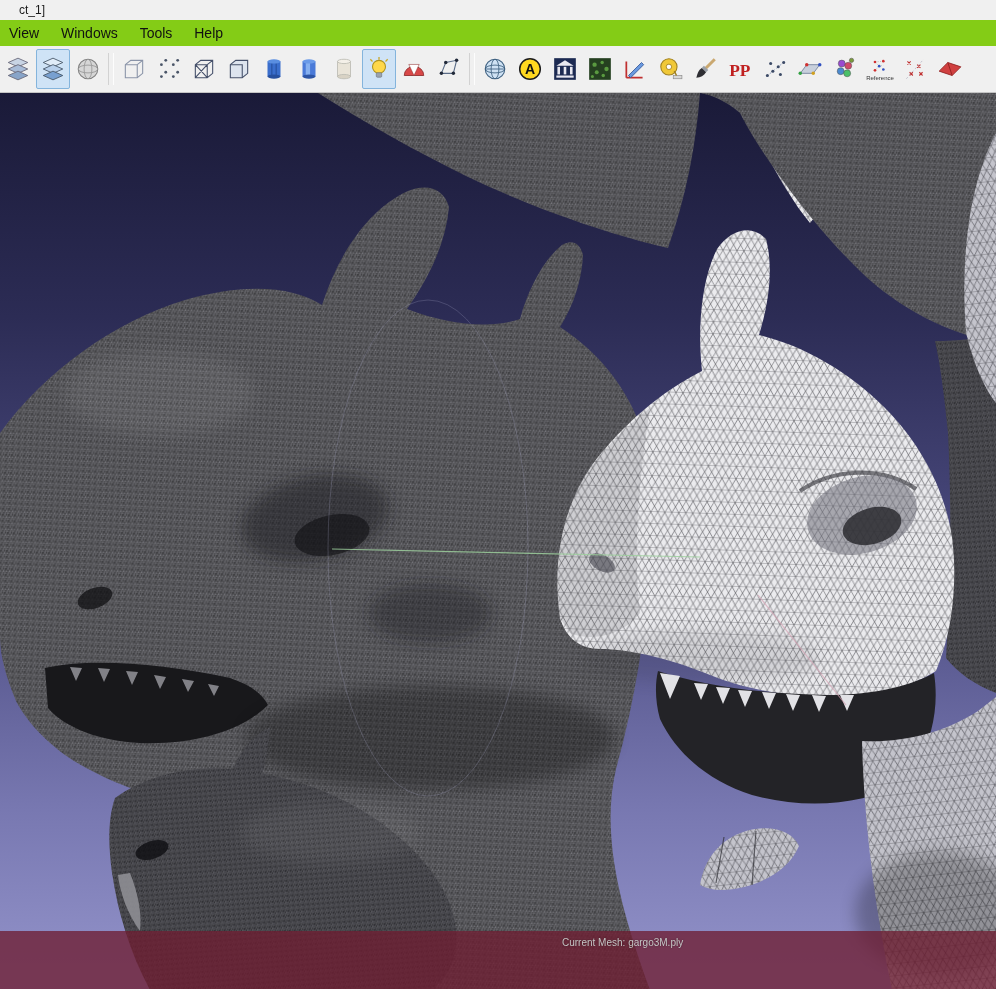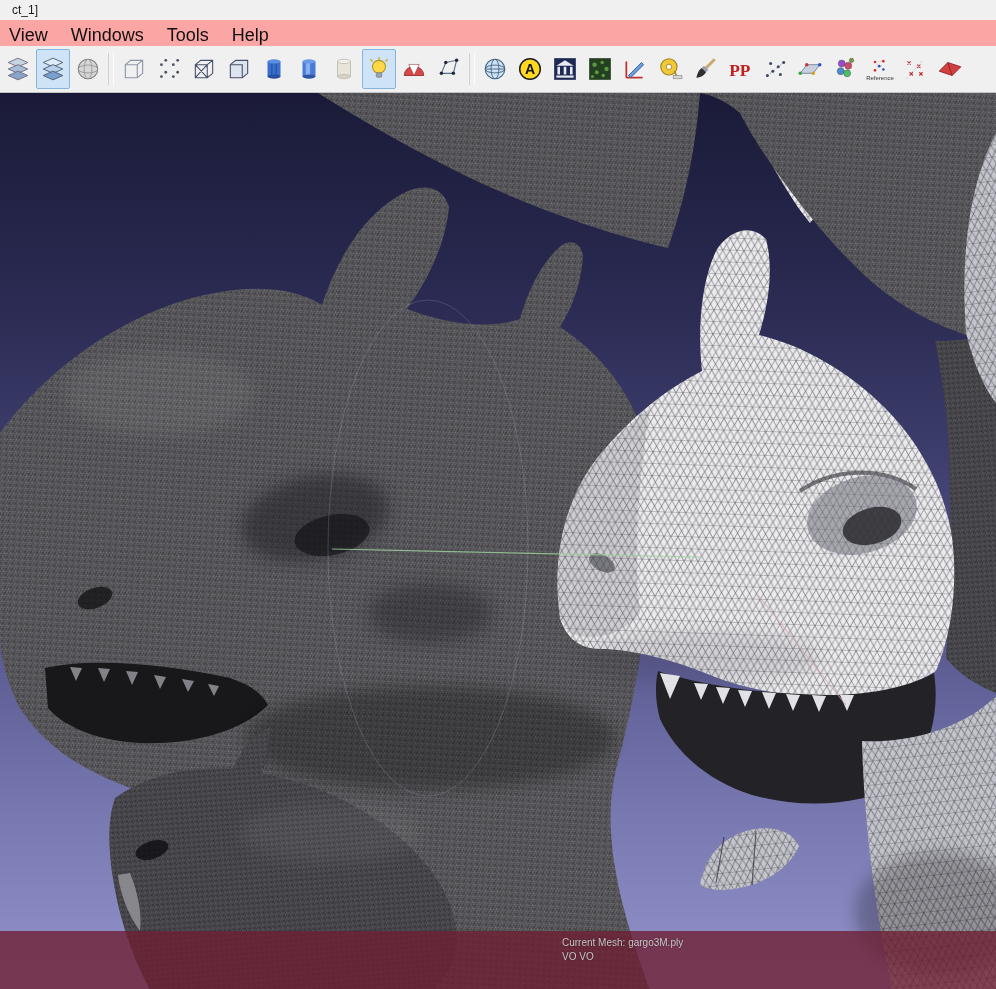--- a/index.html
+++ b/index.html
@@ -3,24 +3,24 @@
 <meta charset="utf-8">
 <style>
   html,body{margin:0;padding:0;}
   body{
     width:996px;height:989px;overflow:hidden;
     font-family:"Liberation Sans","DejaVu Sans",sans-serif;
     background:#f0f0f0;
   }
   .titlebar{
     height:20px;background:#f0f0f0;color:#1a1a1a;
-    font-size:12px;line-height:20px;padding-left:12px;
+    font-size:12px;line-height:20px;padding-left:19px;
     white-space:nowrap;
   }
-  .menubar{height:26px;background:#fca5a5;font-size:18px;color:#111;}
+  .menubar{height:26px;background:#84cc16;font-size:14px;color:#111;}
   .menu-item{display:inline-block;padding:5px 9px 4px 9px;cursor:default;}
   .toolbar{
     height:46px;background:#f0f0f0;border-bottom:1px solid #c4c4c4;
     display:flex;align-items:center;padding:0 1px;gap:1px;overflow:hidden;
   }
   .tb{
     width:34px;height:40px;flex:0 0 auto;
     border:1px solid transparent;background:transparent;
     display:flex;flex-direction:column;align-items:center;justify-content:center;
     padding:0;border-radius:2px;
@@ -458,17 +458,16 @@
         <ellipse cx="428" cy="455" rx="100" ry="248" fill="none" stroke="#a8a8c8" stroke-width="1" opacity="0.25"></ellipse>
         <path d="M332,456 L700,464" stroke="#9ccf9c" stroke-width="1.2" opacity="0.85" fill="none"></path>
         <path d="M758,502 L846,612" stroke="#d4a2b4" stroke-width="1.2" opacity="0.7" fill="none"></path>
       </g>
 
       <rect x="0" y="838" width="996" height="59" fill="#6e1e32" opacity="0.78"></rect>
     </svg>
 
     <div class="hud">
       <div>Current Mesh: gargo3M.ply</div>
-      <div>VO VO</div>
     </div>
   </div>
 
 </div>
 
 </body></html>

